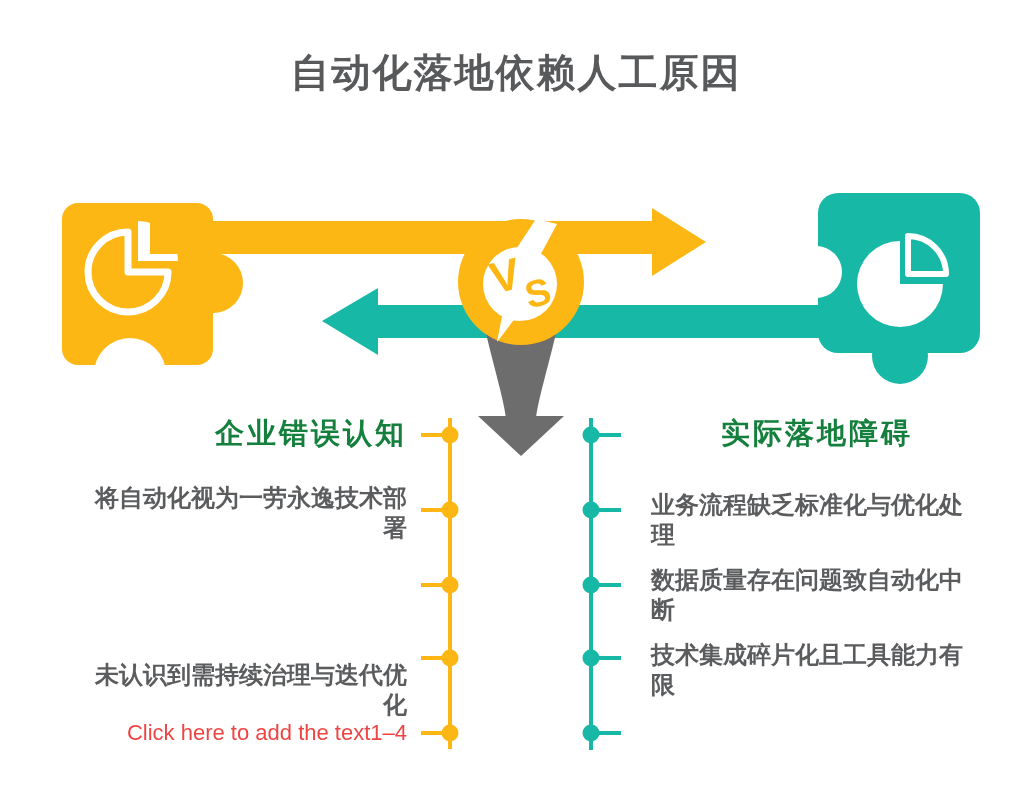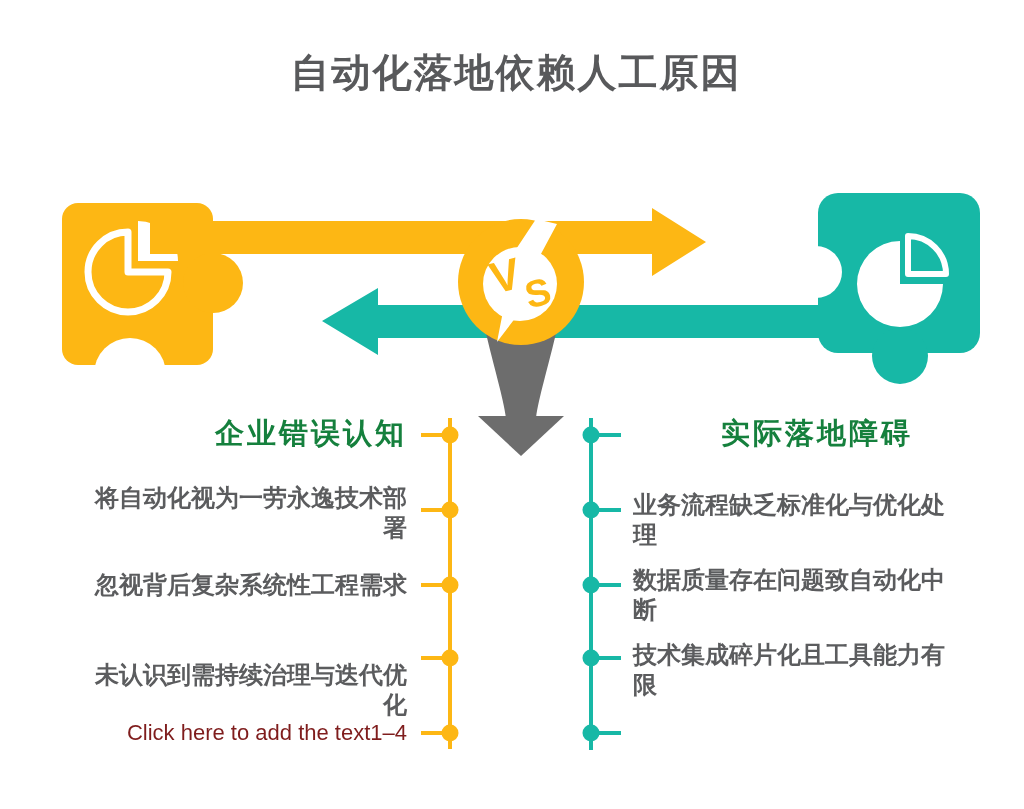--- a/index.html
+++ b/index.html
@@ -45,25 +45,25 @@
   .col-header.right { left: 632px; width: 322px; text-align: center; margin-left: 24px;  }
   .item {
     position: absolute;
     width: 322px;
     font-size: 24px;
     font-weight: bold;
     color: #5B5C5E;
     line-height: 30px;
   }
   .item.left  { left: 85px;  text-align: right; }
-  .item.right { left: 633px; text-align: left;  }
+  .item.right { left: 651px; text-align: left;  }
   .item.placeholder {
     font-weight: 400;
     font-size: 22px;
-    color: #7f1d1d;
+    color: #ef4444;
     white-space: nowrap;
   }
   .li1 { top: 483px; }
   .li2 { top: 570px; }
   .li3 { top: 660px; }
   .li4 { top: 718px; }
   .ri1 { top: 490px; }
   .ri2 { top: 565px; }
   .ri3 { top: 640px; }
   .ri4 { top: 712px; }
@@ -158,21 +158,20 @@
       </g>
       <g>
         <line x1="591" y1="733" x2="621" y2="733" stroke-width="4"></line>
           <circle cx="591" cy="733" r="8.5" stroke="none"></circle>
       </g>
     </g>
   </svg>
 
   <div class="col-header left">企业错误认知</div>
   <div class="item left li1">将自动化视为一劳永逸技术部署</div>
-  <div class="item left li2">忽视背后复杂系统性工程需求</div>
   <div class="item left li3">未认识到需持续治理与迭代优化</div>
   <div class="item left li4 placeholder">Click here to add the text1–4</div>
 
   <div class="col-header right">实际落地障碍</div>
   <div class="item right ri1">业务流程缺乏标准化与优化处理</div>
   <div class="item right ri2">数据质量存在问题致自动化中断</div>
   <div class="item right ri3">技术集成碎片化且工具能力有限</div>
 
 </div>
 

